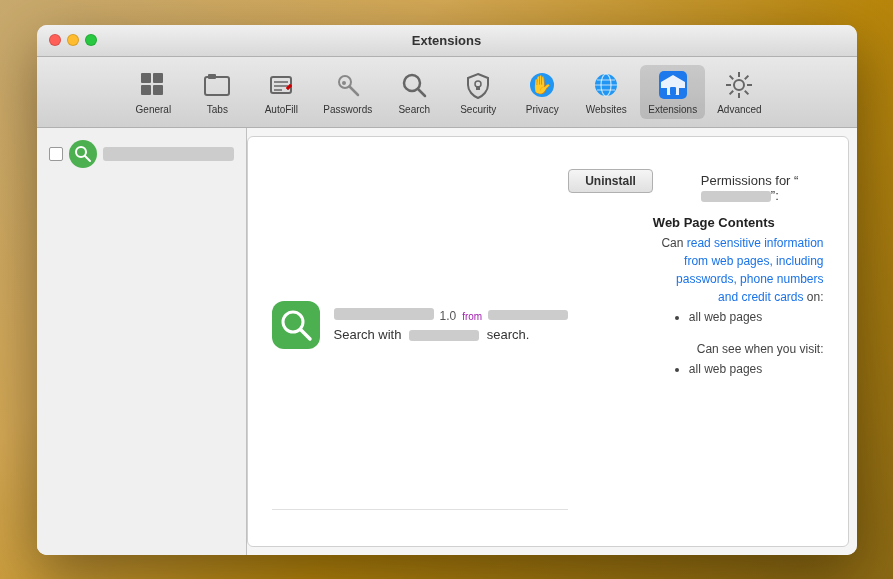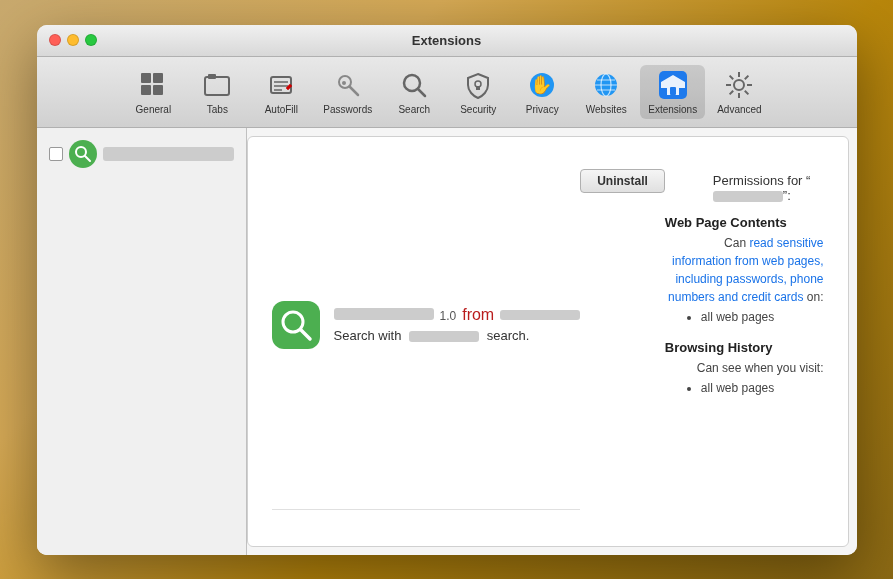--- a/index.html
+++ b/index.html
@@ -208,22 +208,22 @@
       background: #ccc;
       border-radius: 3px;
     }
 
     .extension-version {
       font-size: 12px;
       color: #555;
     }
 
     .extension-from {
-      font-size: 16px;
-      color: #b91c1c;
+      font-size: 10px;
+      color: #a21caf;
     }
 
     .extension-description {
       font-size: 13px;
       color: #333;
       margin-top: 4px;
     }
 
     .uninstall-btn {
       margin-top: 12px;
@@ -472,21 +472,20 @@
           <div class="permission-title">Web Page Contents</div>
           <div class="permission-desc">
             <span>Can </span><span class="highlight">read sensitive information from web pages, including passwords, phone numbers and credit cards</span><span> on:</span>
           </div>
           <ul class="permission-list">
             <li>all web pages</li>
           </ul>
         </div>
 
         <div class="permission-group">
-          <div class="permission-title">Browsing History</div>
           <div class="permission-desc">Can see when you visit:</div>
           <ul class="permission-list">
             <li>all web pages</li>
           </ul>
         </div>
 
       </div>
     </div>
 
   </div>

